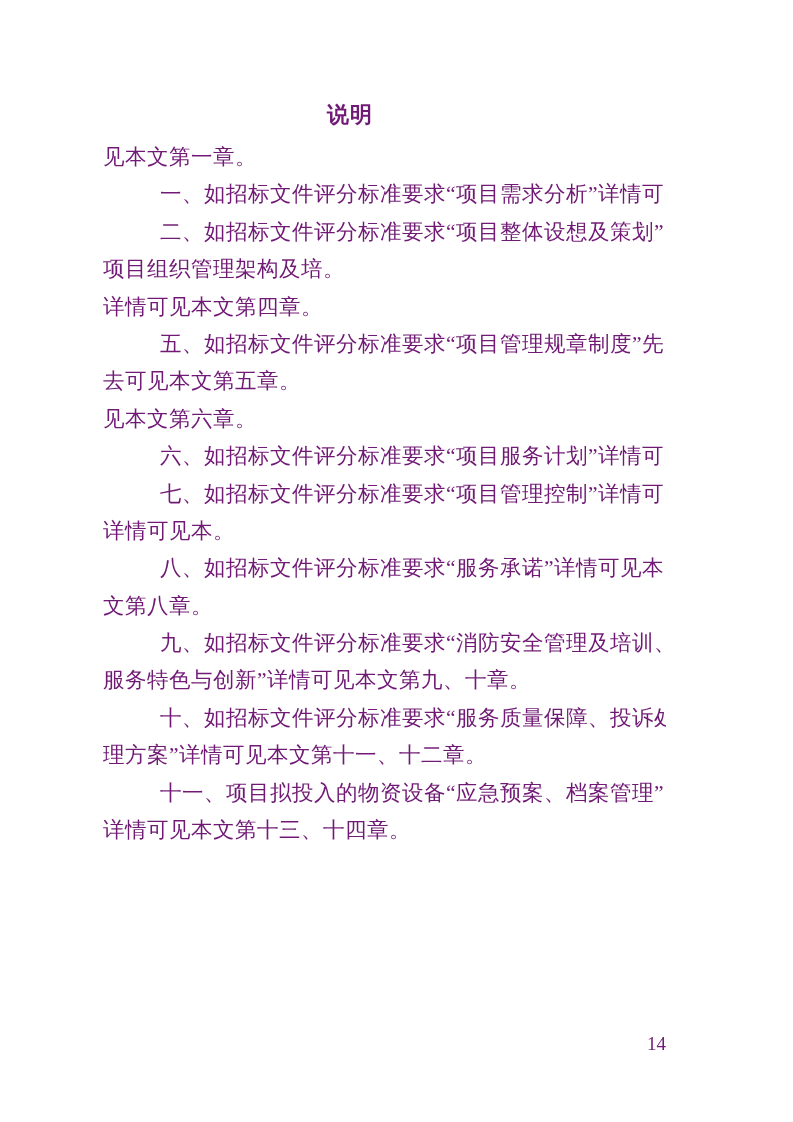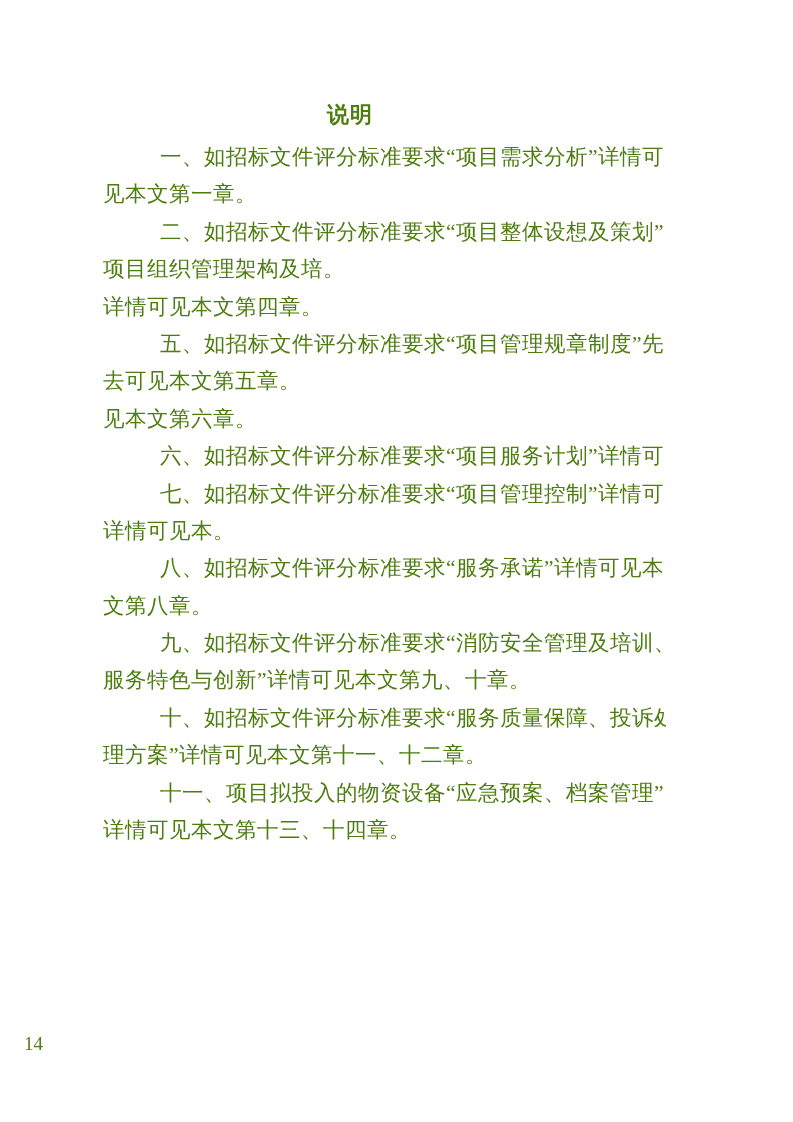--- a/index.html
+++ b/index.html
@@ -2,21 +2,21 @@
 <html><head>
 <meta charset="utf-8">
 <style>
   html, body { margin: 0; padding: 0; background: #ffffff; }
   .page {
     position: relative;
     width: 666px;
     height: 1122px;
     background: #ffffff;
     font-family: "Liberation Serif", "DejaVu Serif", serif;
-    color: #4d7c0f;
+    color: #701a75;
     overflow: hidden;
   }
   .doc-title {
     position: absolute;
     top: 100px;
     left: 0;
     right: 0;
     text-align: center;
     padding-left: 34px; 
     font-size: 22px;
@@ -38,36 +38,36 @@
     font-size: 21.5px;
     letter-spacing: 0.5px;
     white-space: pre;
   }
   .line.first { padding-left: 57px; }
   .page-number {
     position: absolute;
     top: 1031px;
     left: 0;
     right: 0;
-    text-align: left;
+    text-align: right;
     padding-left: 24px;
     font-size: 19px;
     line-height: 26px;
   }
 </style>
 </head>
 <body>
 
 <div class="page">
   <div class="doc-title">说明</div>
 
   <div class="doc-body" id="doc-body">
       <p class="para">
+        <span class="line">见本文第一章。</span>
         <span class="line first">一、如招标文件评分标准要求“项目需求分析”详情可</span>
-        <span class="line">见本文第一章。</span>
       </p>
       <p class="para">
         <span class="line first">二、如招标文件评分标准要求“项目整体设想及策划”</span>
         <span class="line">项目组织管理架构及培。</span>
       </p>
       <p class="para">
         <span class="line">详情可见本文第四章。</span>
       </p>
       <p class="para">
         <span class="line first">五、如招标文件评分标准要求“项目管理规章制度”先</span>

